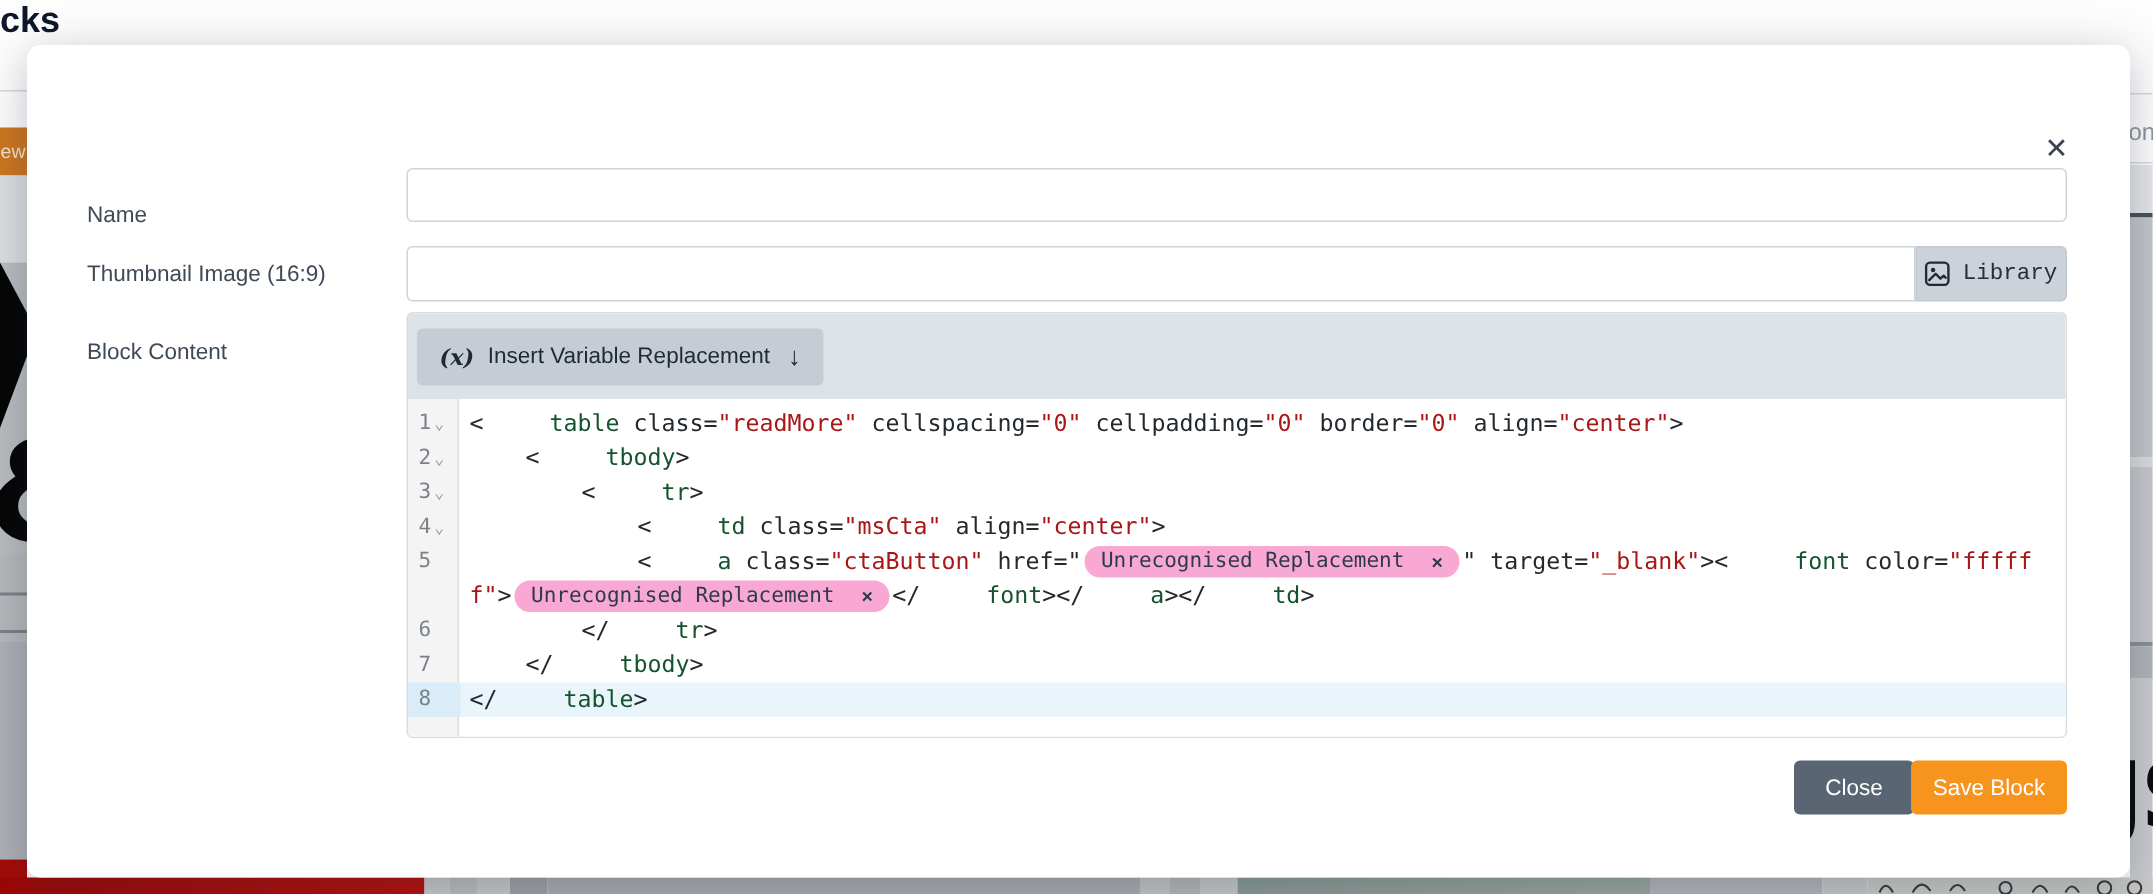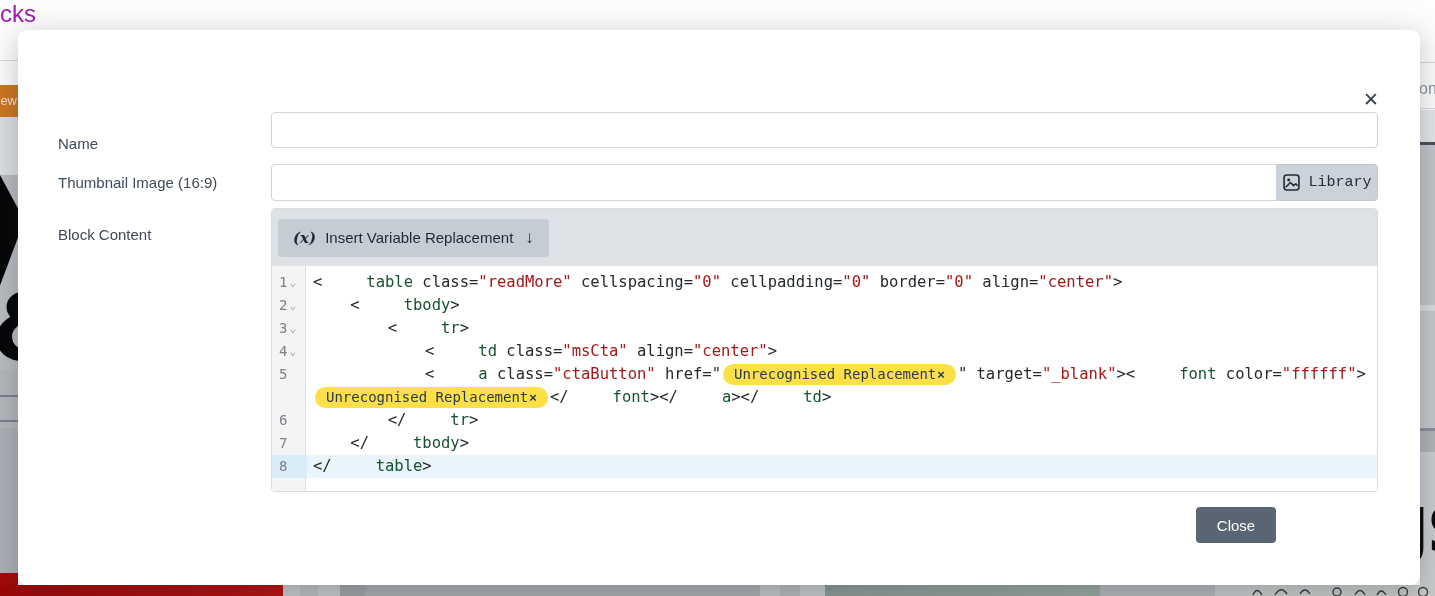--- a/index.html
+++ b/index.html
@@ -3,21 +3,21 @@
 <meta charset="utf-8">
 <style>
   * { margin:0; padding:0; box-sizing:border-box; }
   html,body { width:1435px; height:596px; overflow:hidden; background:#fdfdfd;
               font-family:"Liberation Sans", sans-serif; }
 
   
   .backdrop { position:absolute; inset:0; z-index:0; }
   .bd { position:absolute; }
   .bd-pagetitle { left:0; top:2; width:40px; top:0px; height:28px; font-size:24px;
-                  color:#a21caf; font-weight:400; line-height:28px; }
+                  color:#0f172a; font-weight:700; line-height:28px; }
   .bd-line { background:#d5d8db; height:1px; }
   .bd-orangebtn { left:0; top:85px; width:18px; height:32px; background:#cc761f;
                   color:#f4e3cf; font-size:13px; line-height:32px; text-align:right; padding-right:1px; }
   .bd-graycard { left:0; top:117px; width:18px; height:58px; background:#dcdee1; }
   .bd-artcard  { left:0; top:175px; width:18px; height:195px; background:#b9bcbf; overflow:hidden; }
   .bd-wedge { position:absolute; left:0; top:0; width:18px; height:120px; background:#050505;
               clip-path:polygon(0 0, 100% 28%, 100% 52%, 0 92%); }
   .bd-amp { position:absolute; left:-9px; top:100px; font-size:92px; font-weight:700;
             color:#050505; font-family:"DejaVu Sans", sans-serif; }
   .bd-rows { left:0; top:370px; width:18px; height:203px; background:#b5b8bb; }
@@ -73,21 +73,21 @@
   .code-row { position:relative; display:flex; min-height:23px; line-height:23px; }
   .code-row.active { background:#e9f4fb; }
   .gutter-cell { flex:0 0 35px; display:flex; align-items:flex-start; padding-left:7px;
                  color:#7b828b; font-size:14px; position:relative; z-index:1; }
   .code-row.active .gutter-cell { background:#d9ecf7; }
   .fold { color:#9aa0a7; font-size:11px; margin-left:2px; cursor:pointer; }
   .code-line { flex:1; white-space:pre-wrap; word-break:break-all; padding:0 8px 0 6px;
                color:#24292e; }
   .tok-tag { color:#14532d;margin-left:44px; }
   .tok-str { color:#a91616; }
-  .chip { display:inline-flex; align-items:center; gap:1px; background:#fde047;
+  .chip { display:inline-flex; align-items:center; gap:18px; background:#f9a8d4;
           border-radius:11px; padding:0 11px; height:21px; font-size:14px; color:#2c3a4e;
           vertical-align:middle; margin:0 2px; line-height:21px; }
   .chip-x { font-size:13px; font-weight:700; cursor:pointer; color:#2c3a4e;
             font-family:"Liberation Sans", sans-serif; }
 
   
   .btn { position:absolute; top:477px; height:36px; border:none; border-radius:4px;
          font-size:15px; color:#ffffff; cursor:pointer; font-family:"Liberation Sans", sans-serif; }
   .btn-close { left:1178px; width:80px; background:#5a6573; }
   .btn-save  { left:1256px; width:104px; background:#f7941e; }
@@ -230,13 +230,14 @@
         <div class="code-row active">
           <div class="gutter-cell">
             <span>8</span>
           </div>
           <div class="code-line"><span>&lt;/</span><span class="tok-tag">table</span><span>&gt;</span></div>
         </div>
       </div>
   </div>
 
   <button class="btn btn-close">Close</button>
+  <button class="btn btn-save">Save Block</button>
 </div>
 
 </body></html>

